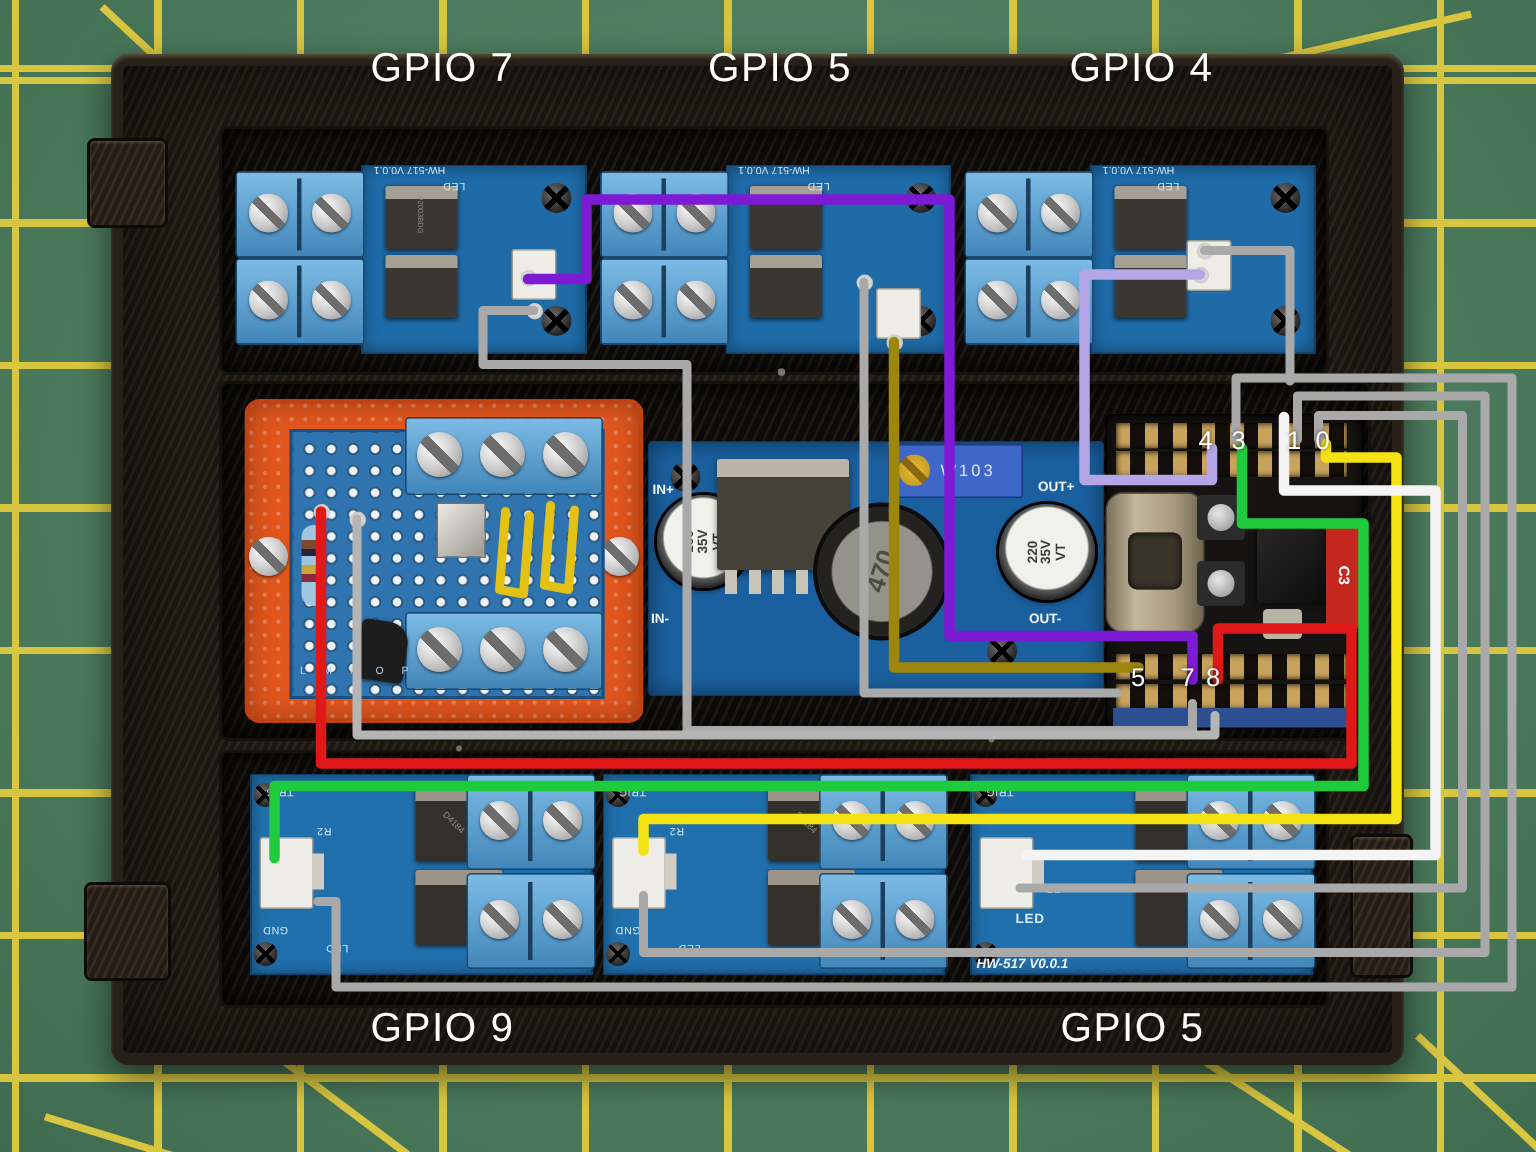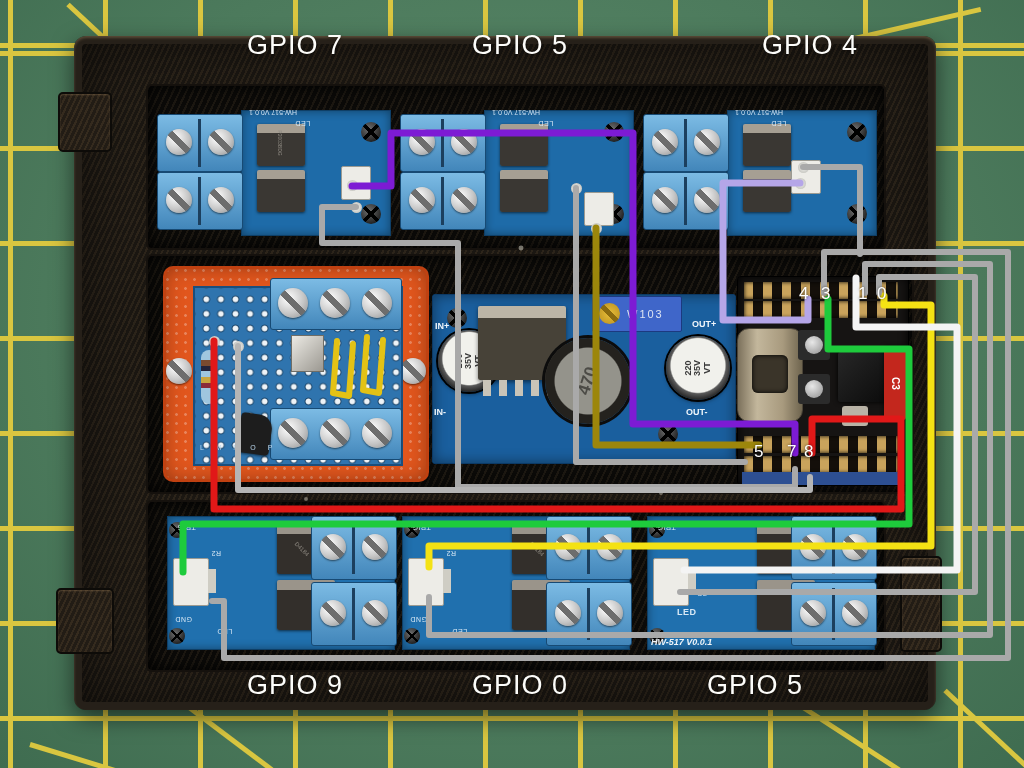--- a/index.html
+++ b/index.html
@@ -380,18 +380,17 @@
   <span class="pin" style="left:799px;top:284px">4</span>
   <span class="pin" style="left:821px;top:284px">3</span>
   <span class="pin" style="left:858px;top:284px">1</span>
   <span class="pin" style="left:877px;top:284px">0</span>
   <span class="pin" style="left:754px;top:442px">5</span>
   <span class="pin" style="left:787px;top:442px">7</span>
   <span class="pin" style="left:804px;top:442px">8</span>
 
   <div class="glabel" style="left:225px;top:30px">GPIO 7</div>
   <div class="glabel" style="left:450px;top:30px">GPIO 5</div>
-  <div class="glabel" style="left:740px;top:30px">GPIO 4</div>
+  <div class="glabel" style="left:691px;top:30px">GPIO 4</div>
   <div class="glabel" style="left:225px;top:670px">GPIO 9</div>
-  <div class="glabel" style="left:450px;top:670px">GPIO 0</div>
   <div class="glabel" style="left:685px;top:670px">GPIO 5</div>
 
 </div>
 
 </body></html>

